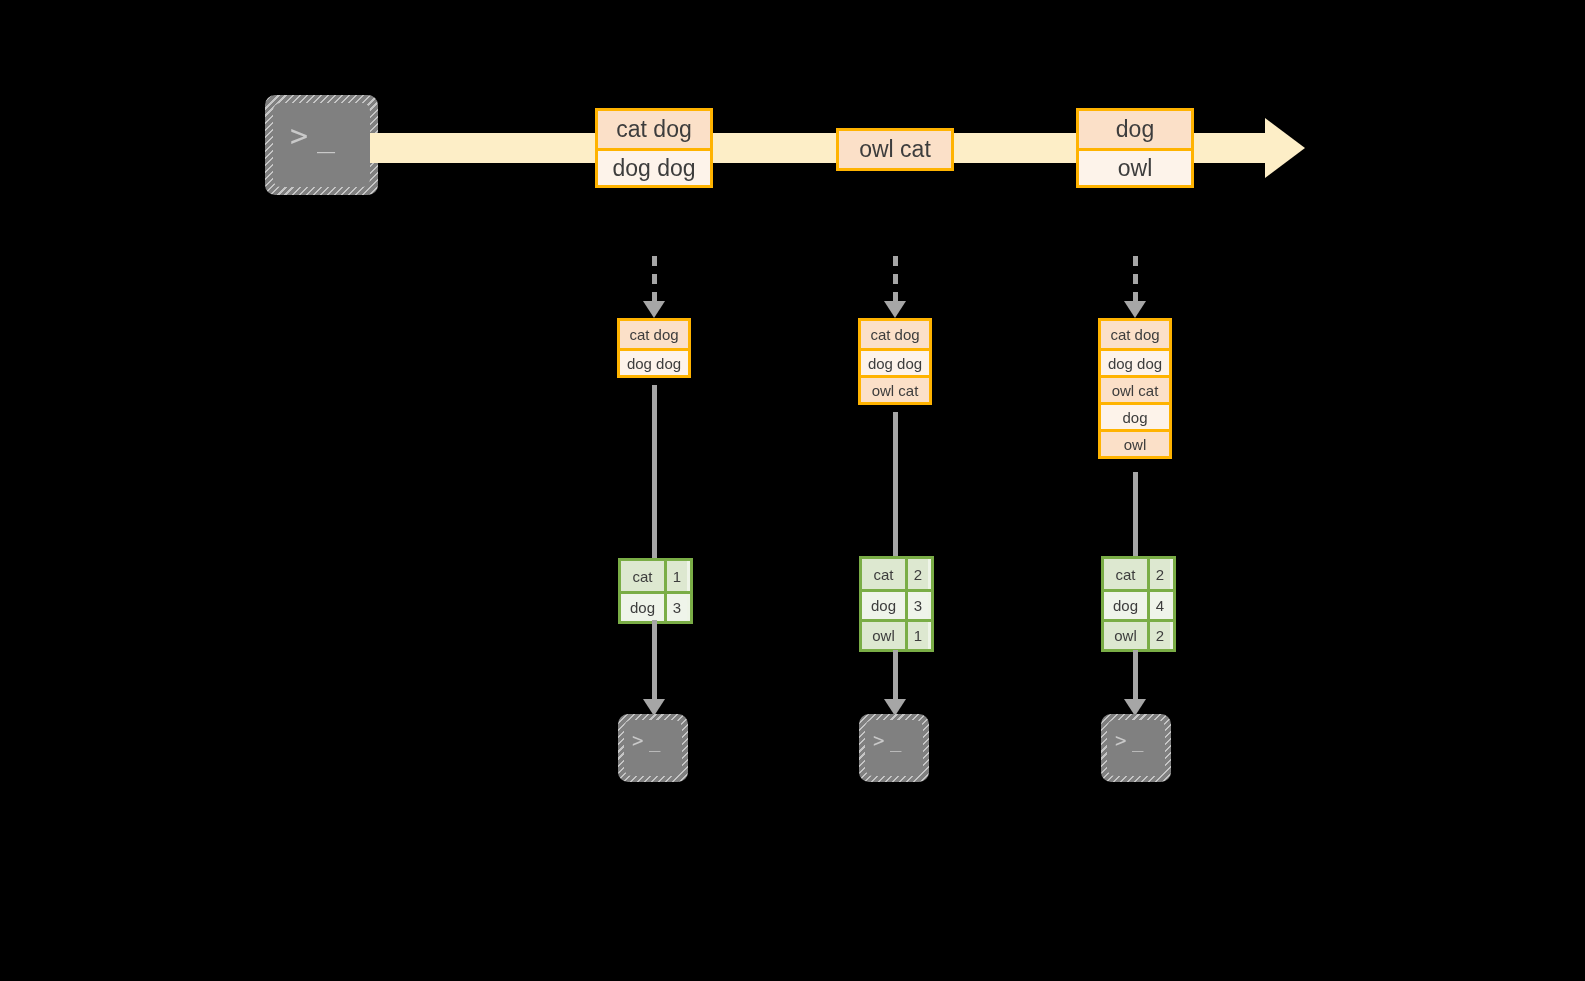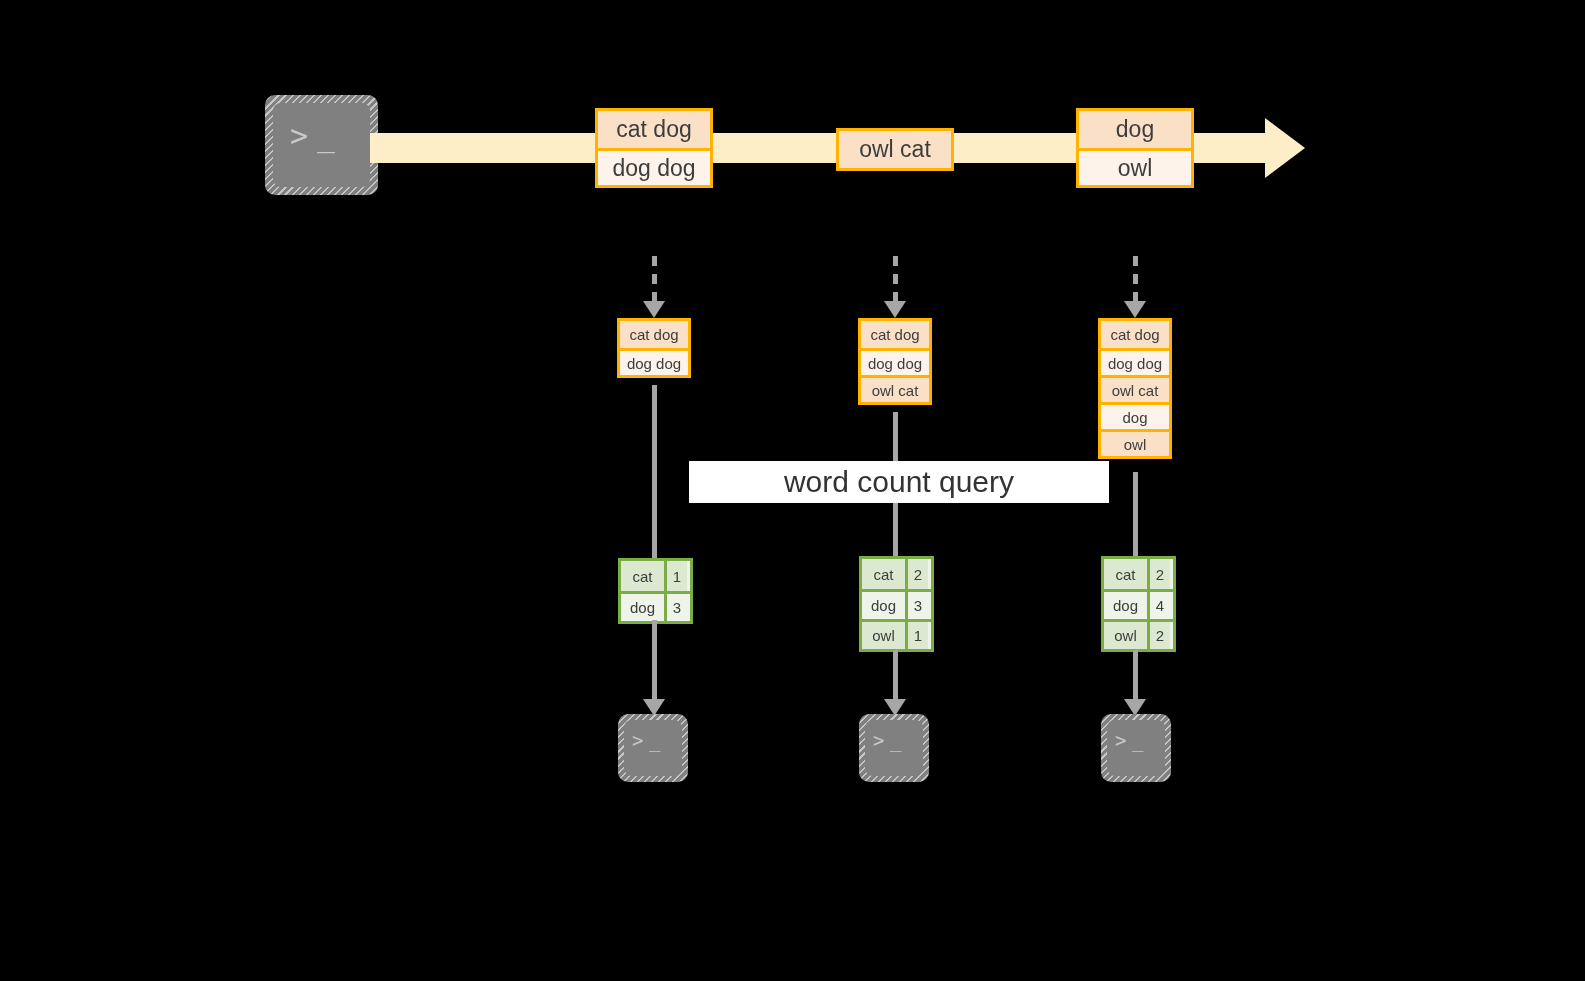--- a/index.html
+++ b/index.html
@@ -229,23 +229,20 @@
   </div>
   <div class="garrow" style="left:884px; top:412px; width:22px; height:163px;">
     <div class="shaft" style="height:146px;"></div>
     <div class="head" style="top:146px;"></div>
   </div>
   <div class="garrow" style="left:1124px; top:472px; width:22px; height:103px;">
     <div class="shaft" style="height:86px;"></div>
     <div class="head" style="top:86px;"></div>
   </div>
 
-  <div class="banner" style="left:689px; top:461px; width:420px; height:42px;">
-    <span>word count query</span>
-  </div>
 
   <div class="gbox" style="left:618px; top:558px; width:75px;">
     <div class="grow shade-a">
       <div class="gkey">cat</div>
       <div class="gval">1</div>
     </div>
     <div class="grow shade-b">
       <div class="gkey">dog</div>
       <div class="gval">3</div>
     </div>

